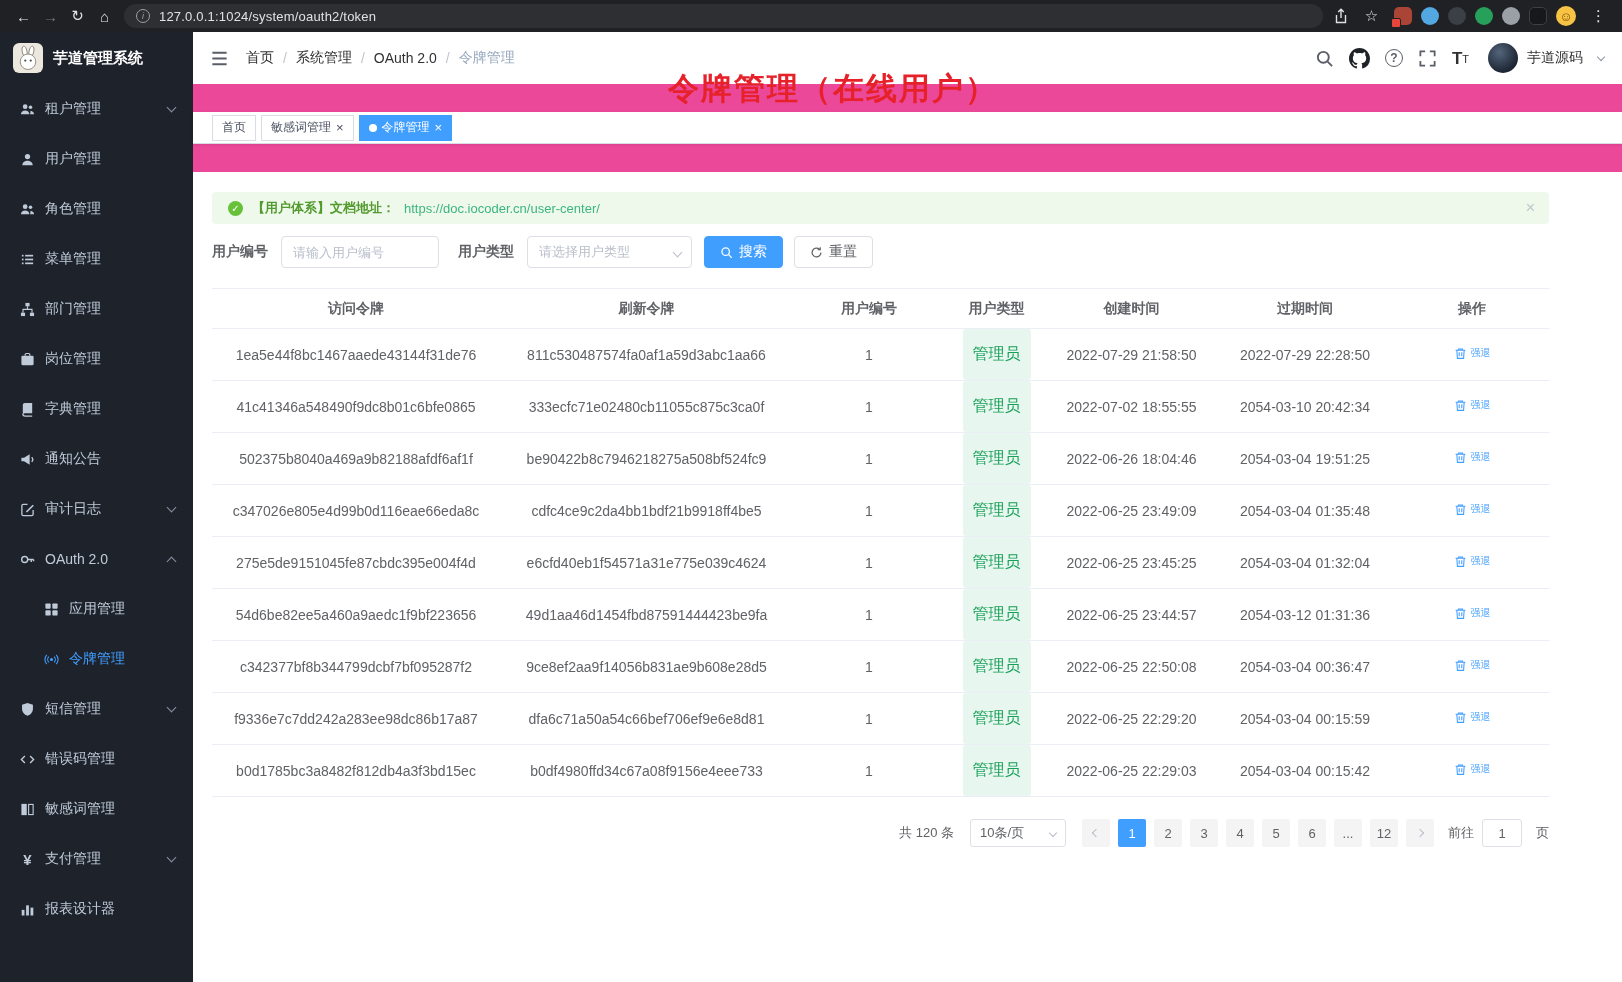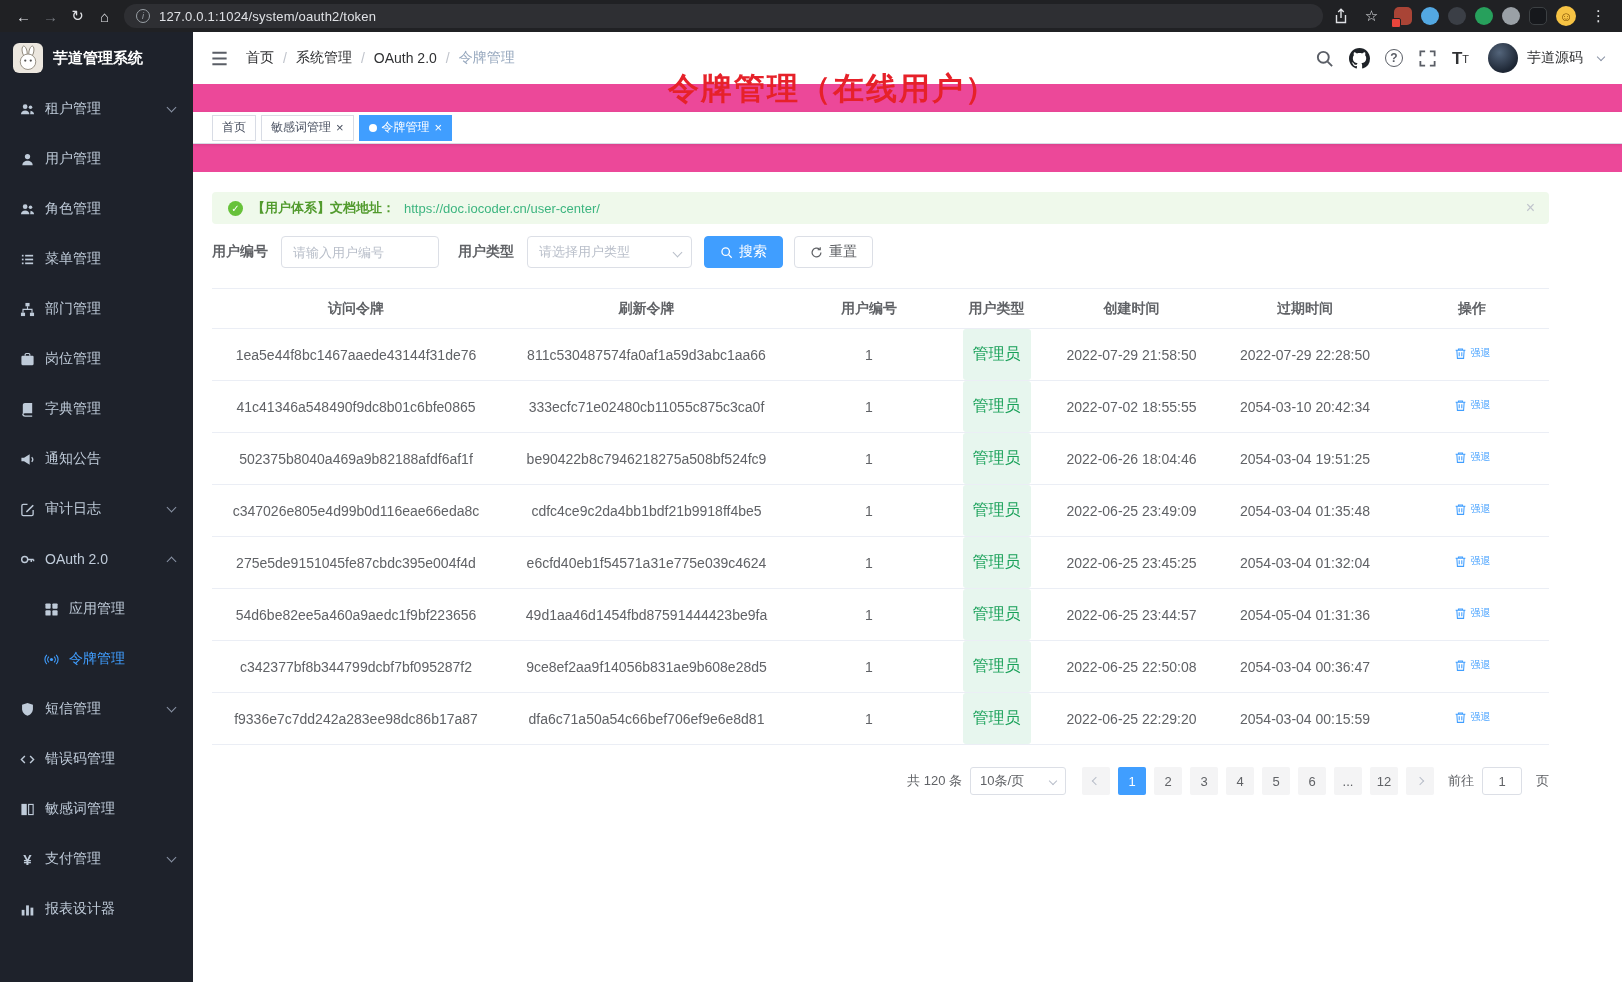--- a/index.html
+++ b/index.html
@@ -124,21 +124,21 @@
     overflow:hidden; text-overflow:ellipsis; }
   .tag { display:inline-block; background:var(--succBg,#e7f6ee); color:var(--succText,#18a058);
     font-size:16px; padding:15px 10px; border-radius:3px; }
   .danger-link { color:var(--accent,#409eff); font-size:10px; display:inline-flex; align-items:center;
     gap:4px; cursor:pointer; text-decoration:none; }
   .danger-link svg { width:13px; height:13px; }
 
   
   .pager { display:flex; align-items:center; justify-content:flex-end; margin-top:22px; gap:8px;
     font-size:13px; color:#606266; }
-  .total { white-space:nowrap; }
+  .total { margin-right:8px; white-space:nowrap; }
   .psize { width:96px; height:28px; border:1px solid #dcdfe6; border-radius:3px; background:#fff;
     display:flex; align-items:center; justify-content:space-between; padding:0 9px; cursor:pointer; margin-right:8px; }
   .psize .chev { width:6px; height:6px; }
   .pbtn { min-width:28px; height:28px; background:#f4f4f5; border-radius:2px; display:inline-flex;
     align-items:center; justify-content:center; padding:0 4px; cursor:pointer; color:#606266; }
   .pbtn.active { background:var(--accent,#409eff); color:#fff; }
   .pbtn .chev { width:6px; height:6px; }
   .goto-label { margin-left:6px; white-space:nowrap; }
   .goto-input { width:40px; height:28px; border:1px solid #dcdfe6; border-radius:3px; text-align:center;
     font-size:13px; color:#606266; outline:none; font-family:inherit; }
@@ -595,21 +595,21 @@
             </tr>
 
             <tr class="trow">
               <td>54d6be82ee5a460a9aedc1f9bf223656</td>
               <td>49d1aa46d1454fbd87591444423be9fa</td>
               <td>1</td>
               <td>
                 <span class="tag">管理员</span>
               </td>
               <td>2022-06-25 23:44:57</td>
-              <td>2054-05-04 01:31:36</td>
+              <td>2054-03-12 01:31:36</td>
               <td>
                 <a class="danger-link">
                   <svg>
                     <use href="#i-trash"></use>
                   </svg>
                   <span>强退</span>
                 </a>
               </td>
             </tr>
 
@@ -644,20 +644,38 @@
               <td>
                 <a class="danger-link">
                   <svg>
                     <use href="#i-trash"></use>
                   </svg>
                   <span>强退</span>
                 </a>
               </td>
             </tr>
 
+            <tr class="trow">
+              <td>b0d1785bc3a8482f812db4a3f3bd15ec</td>
+              <td>b0df4980ffd34c67a08f9156e4eee733</td>
+              <td>1</td>
+              <td>
+                <span class="tag">管理员</span>
+              </td>
+              <td>2022-06-25 22:29:03</td>
+              <td>2054-03-04 00:15:42</td>
+              <td>
+                <a class="danger-link">
+                  <svg>
+                    <use href="#i-trash"></use>
+                  </svg>
+                  <span>强退</span>
+                </a>
+              </td>
+            </tr>
 
 
         </tbody>
       </table>
 
       <div class="pager">
         <span class="total">共 120 条</span>
         <div class="psize">
           <span>10条/页</span>
           <i class="chev gray"></i>

